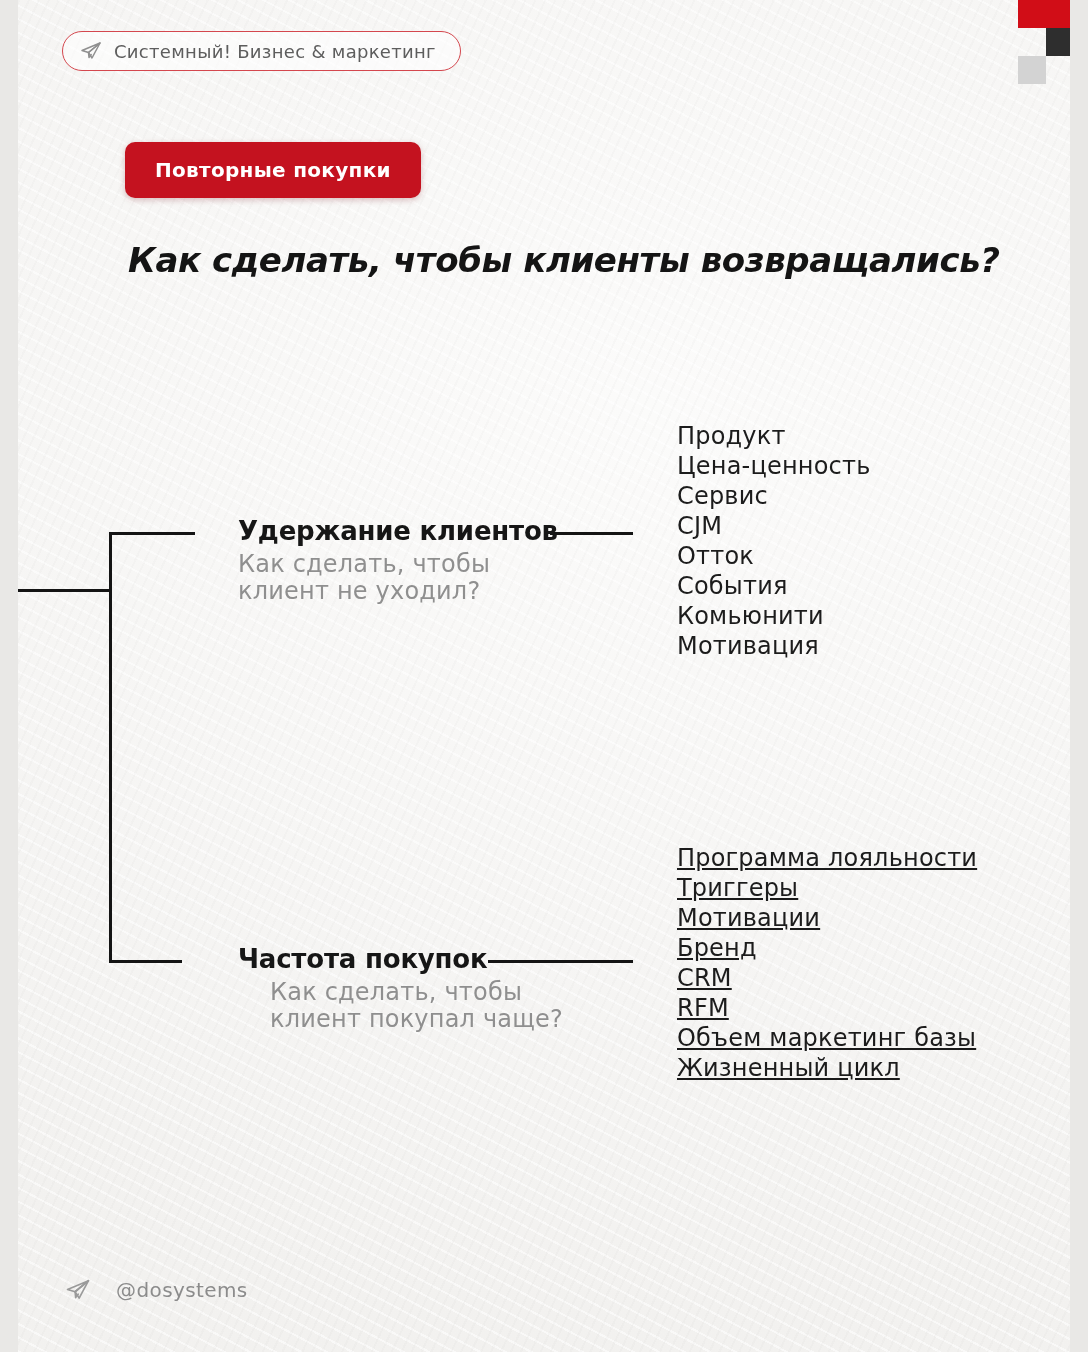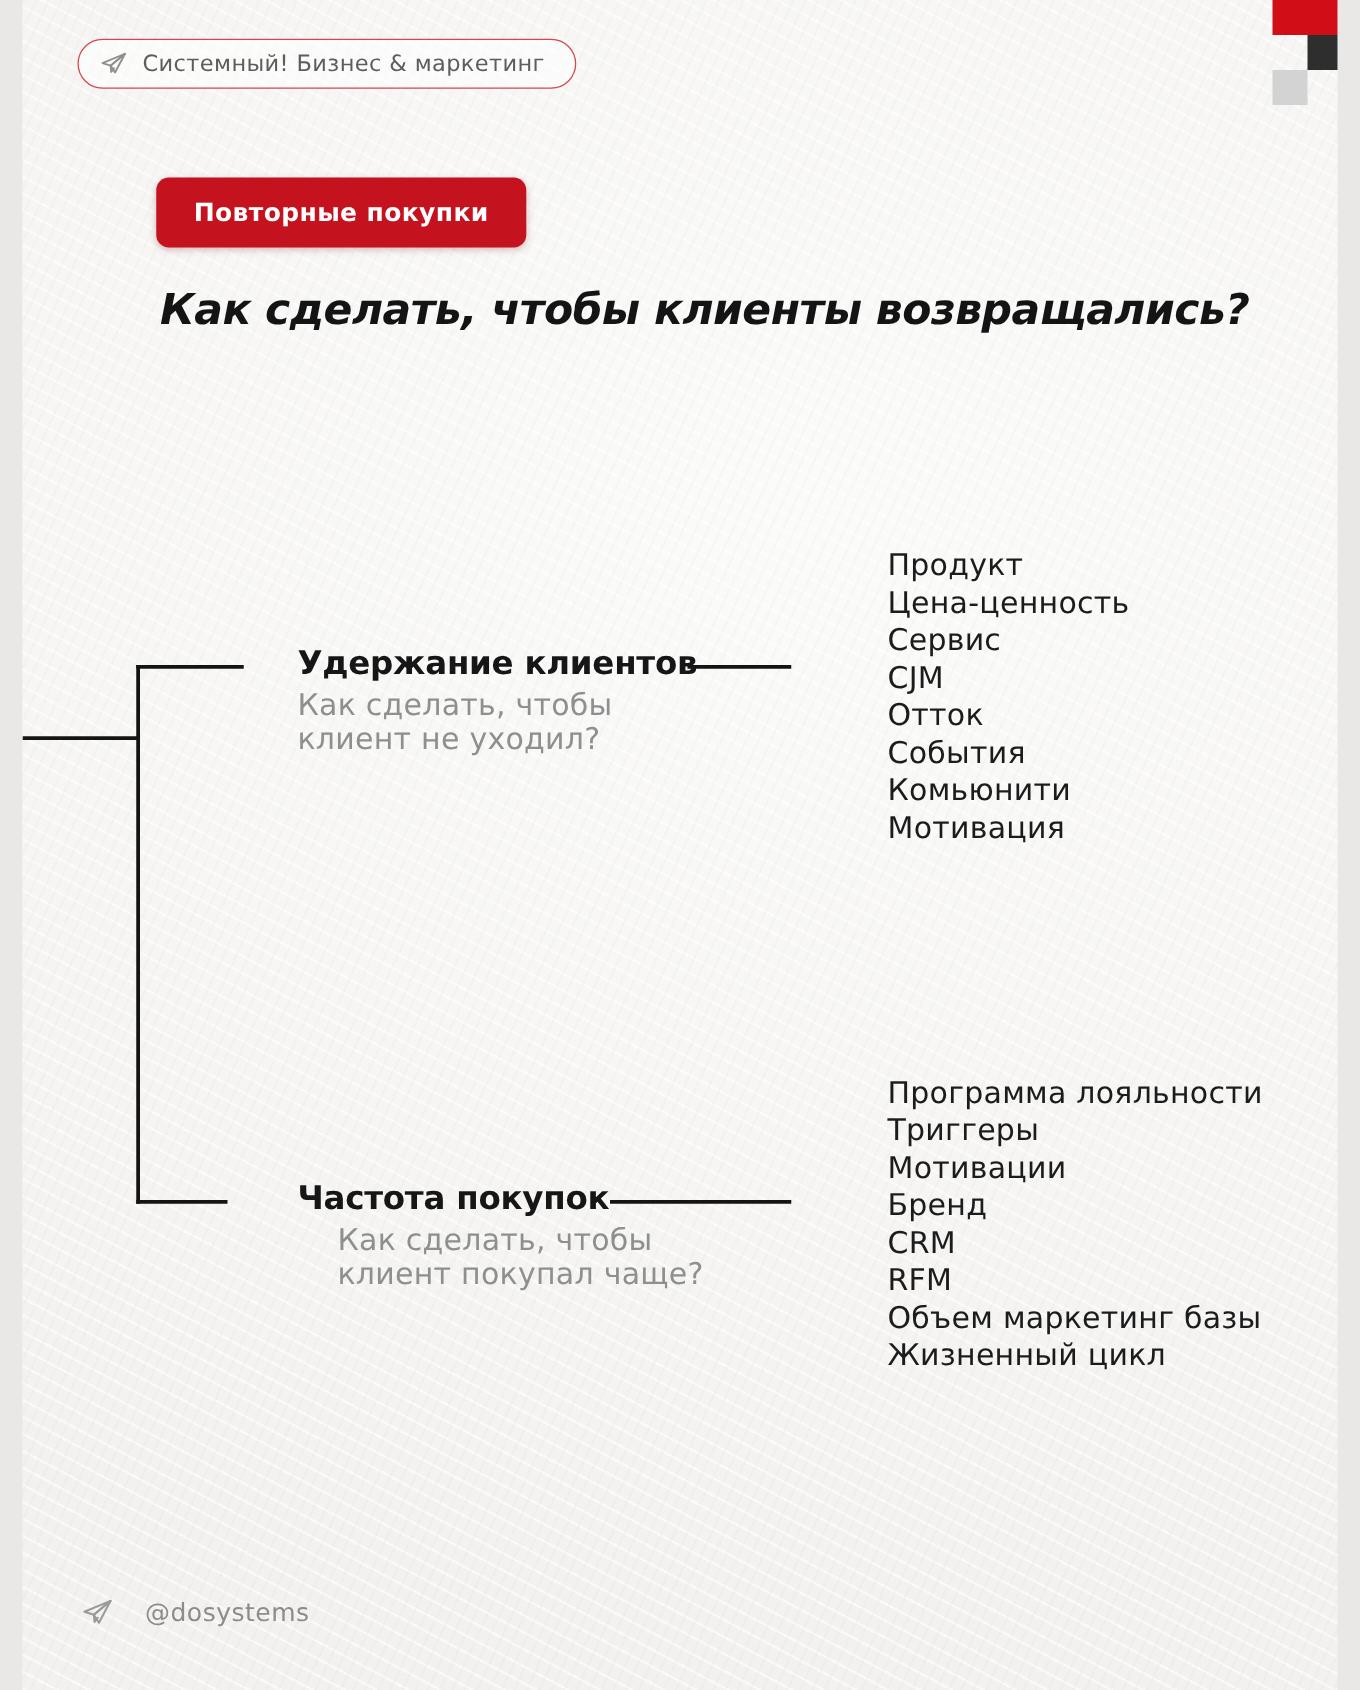--- a/index.html
+++ b/index.html
@@ -57,21 +57,21 @@
     letter-spacing: 0.3px;
     padding: 16px 30px;
     border-radius: 10px;
     box-shadow: 0 2px 6px rgba(120,10,20,0.25);
     white-space: nowrap;
   }
 
   
   .page-title {
     position: absolute;
-    left: 110px; top: 228px;
+    left: 110px; top: 240px;
     margin: 0;
     font-size: 34px;
     font-weight: 800;
     font-style: italic;
     letter-spacing: -0.4px;
     color: #141414;
     white-space: nowrap;
   }
 
   
@@ -101,23 +101,23 @@
     margin-top: 5px;
     font-size: 24px;
     line-height: 27px;
     color: #8f8f8f;
     letter-spacing: 0.2px;
   }
   .branch-1 .b-subtitle { width: 285px; }
   .branch-2 .b-subtitle { width: 320px; margin-left: 32px; }
 
   
-  .items { position: absolute; left: 692px; margin-top: 16px; }
+  .items { position: absolute; left: 659px; }
   .items-1 { top: 421px; }
-  .items-2 { top: 843px; }
+  .items-2 { top: 843px; text-decoration: underline; }
   .items .item {
     font-size: 24px;
     line-height: 30px;
     color: #1c1c1c;
     letter-spacing: 0.2px;
     white-space: nowrap;
   }
 
   
   .footer {

